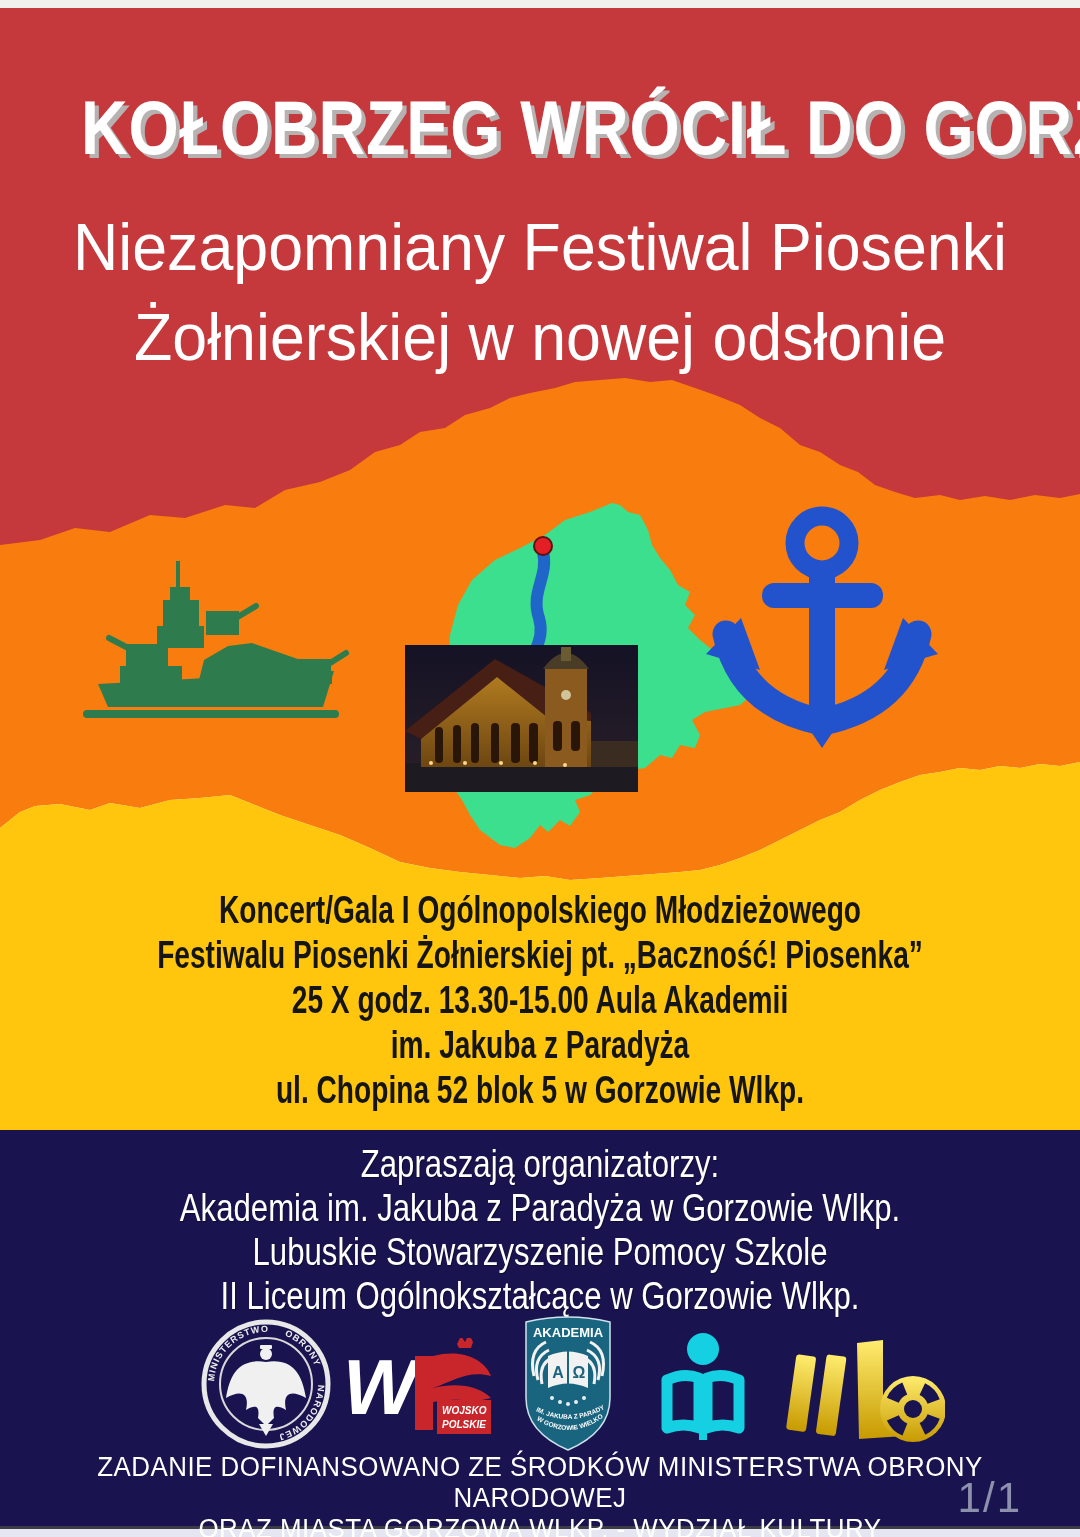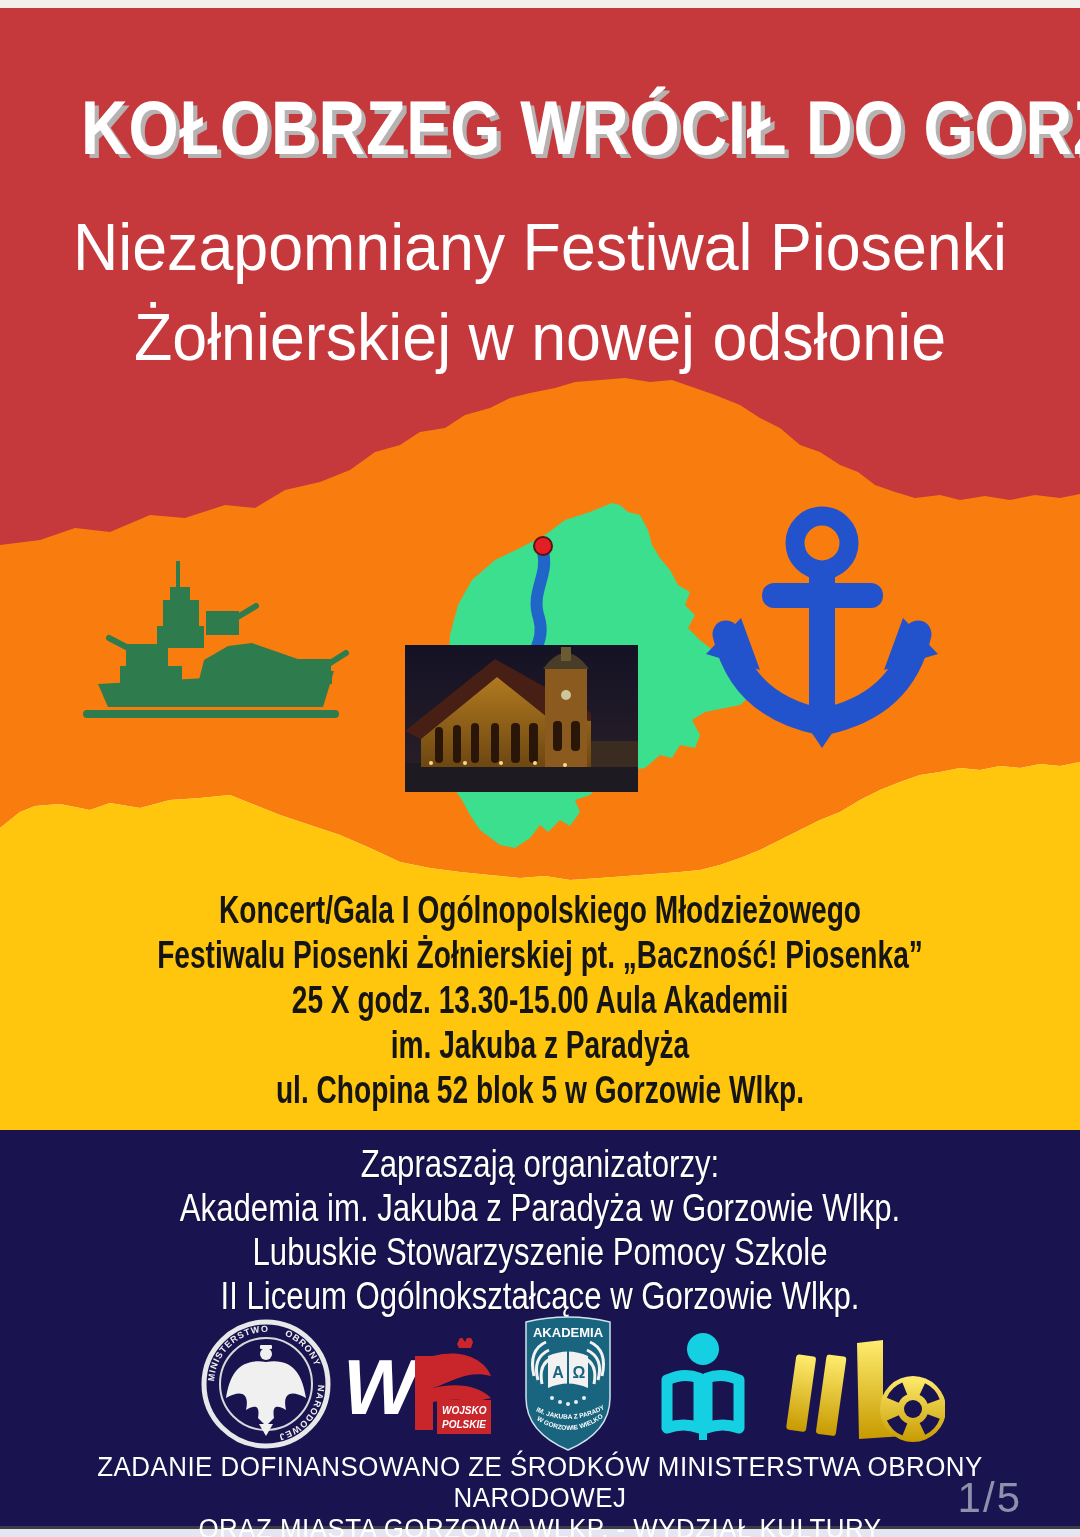--- a/index.html
+++ b/index.html
@@ -261,14 +261,14 @@
         <circle cx="138" cy="74" r="9" fill="#191450"></circle>
       </g>
     </svg>
   </div>
 
   <div class="abs ctr funding">
     <div>ZADANIE DOFINANSOWANO ZE ŚRODKÓW MINISTERSTWA OBRONY NARODOWEJ</div>
     <div>ORAZ MIASTA GORZOWA WLKP. - WYDZIAŁ KULTURY</div>
   </div>
 
-  <div class="pageind">1/5</div>
+  <div class="pageind">1/1</div>
 </div>
 
 </body></html>

